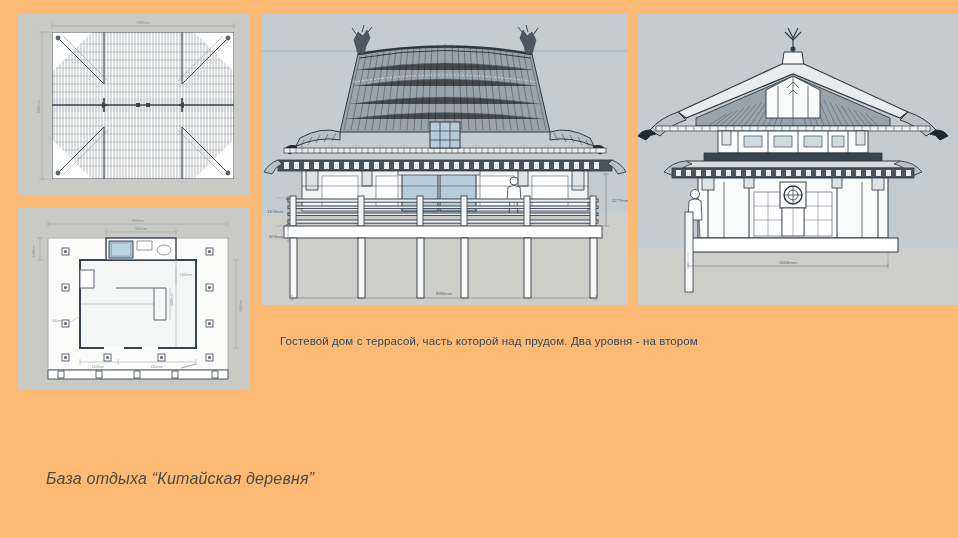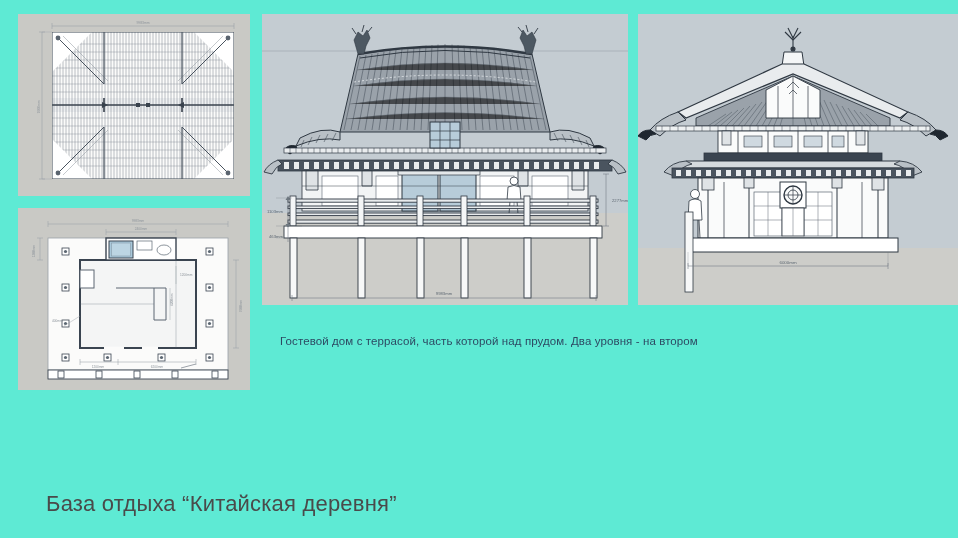--- a/index.html
+++ b/index.html
@@ -2,21 +2,21 @@
 <html><head>
 <meta charset="utf-8">
 <style>
   * { box-sizing: border-box; margin: 0; padding: 0; }
   html, body {
     width: 958px; height: 538px;
     background: #ffffff;
     font-family: "Liberation Sans", sans-serif;
     overflow: hidden;
   }
-  .slide { position: relative; width: 958px; height: 538px; background: #5eead4; }
+  .slide { position: relative; width: 958px; height: 538px; background: #fdba74; }
 
   
   .panel { position: absolute; overflow: hidden; }
 
   #panel-roof-plan  { left: 18px;  top: 14px;  width: 232px; height: 182px; background: #c9c9c5; }
   #panel-floor-plan { left: 18px;  top: 208px; width: 232px; height: 182px; background: #c9c9c5; }
   #panel-front-elev { left: 262px; top: 14px;  width: 366px; height: 291px; background: #c4ccd2; }
   #panel-side-elev  { left: 638px; top: 14px;  width: 320px; height: 291px; background: #c4ccd2; }
 
   .ground {
@@ -34,23 +34,24 @@
   svg { display: block; }
   .svgfill { position: absolute; left: 0; top: 0; }
 
   
   #caption {
     position: absolute; left: 280px; top: 333px; width: 570px;
     font-size: 11.5px; line-height: 16px; color: #2d4a63;
     letter-spacing: .1px;
   }
   #slide-title {
-    position: absolute; left: 46px; top: 491px;
-    font-size: 22px; color: #4a4a4a; letter-spacing: .2px;
+    position: absolute; left: 46px; top: 470px;
+    font-size: 16px; color: #4a4a4a; letter-spacing: .2px;
     white-space: nowrap;
+    font-style: italic;
   }
 </style>
 </head>
 <body>
 
 <div class="slide">
 
   <div class="panel" id="panel-roof-plan">
     <div class="sheet-white"></div>
     <svg class="svgfill" width="232" height="182" viewBox="0 0 232 182">

